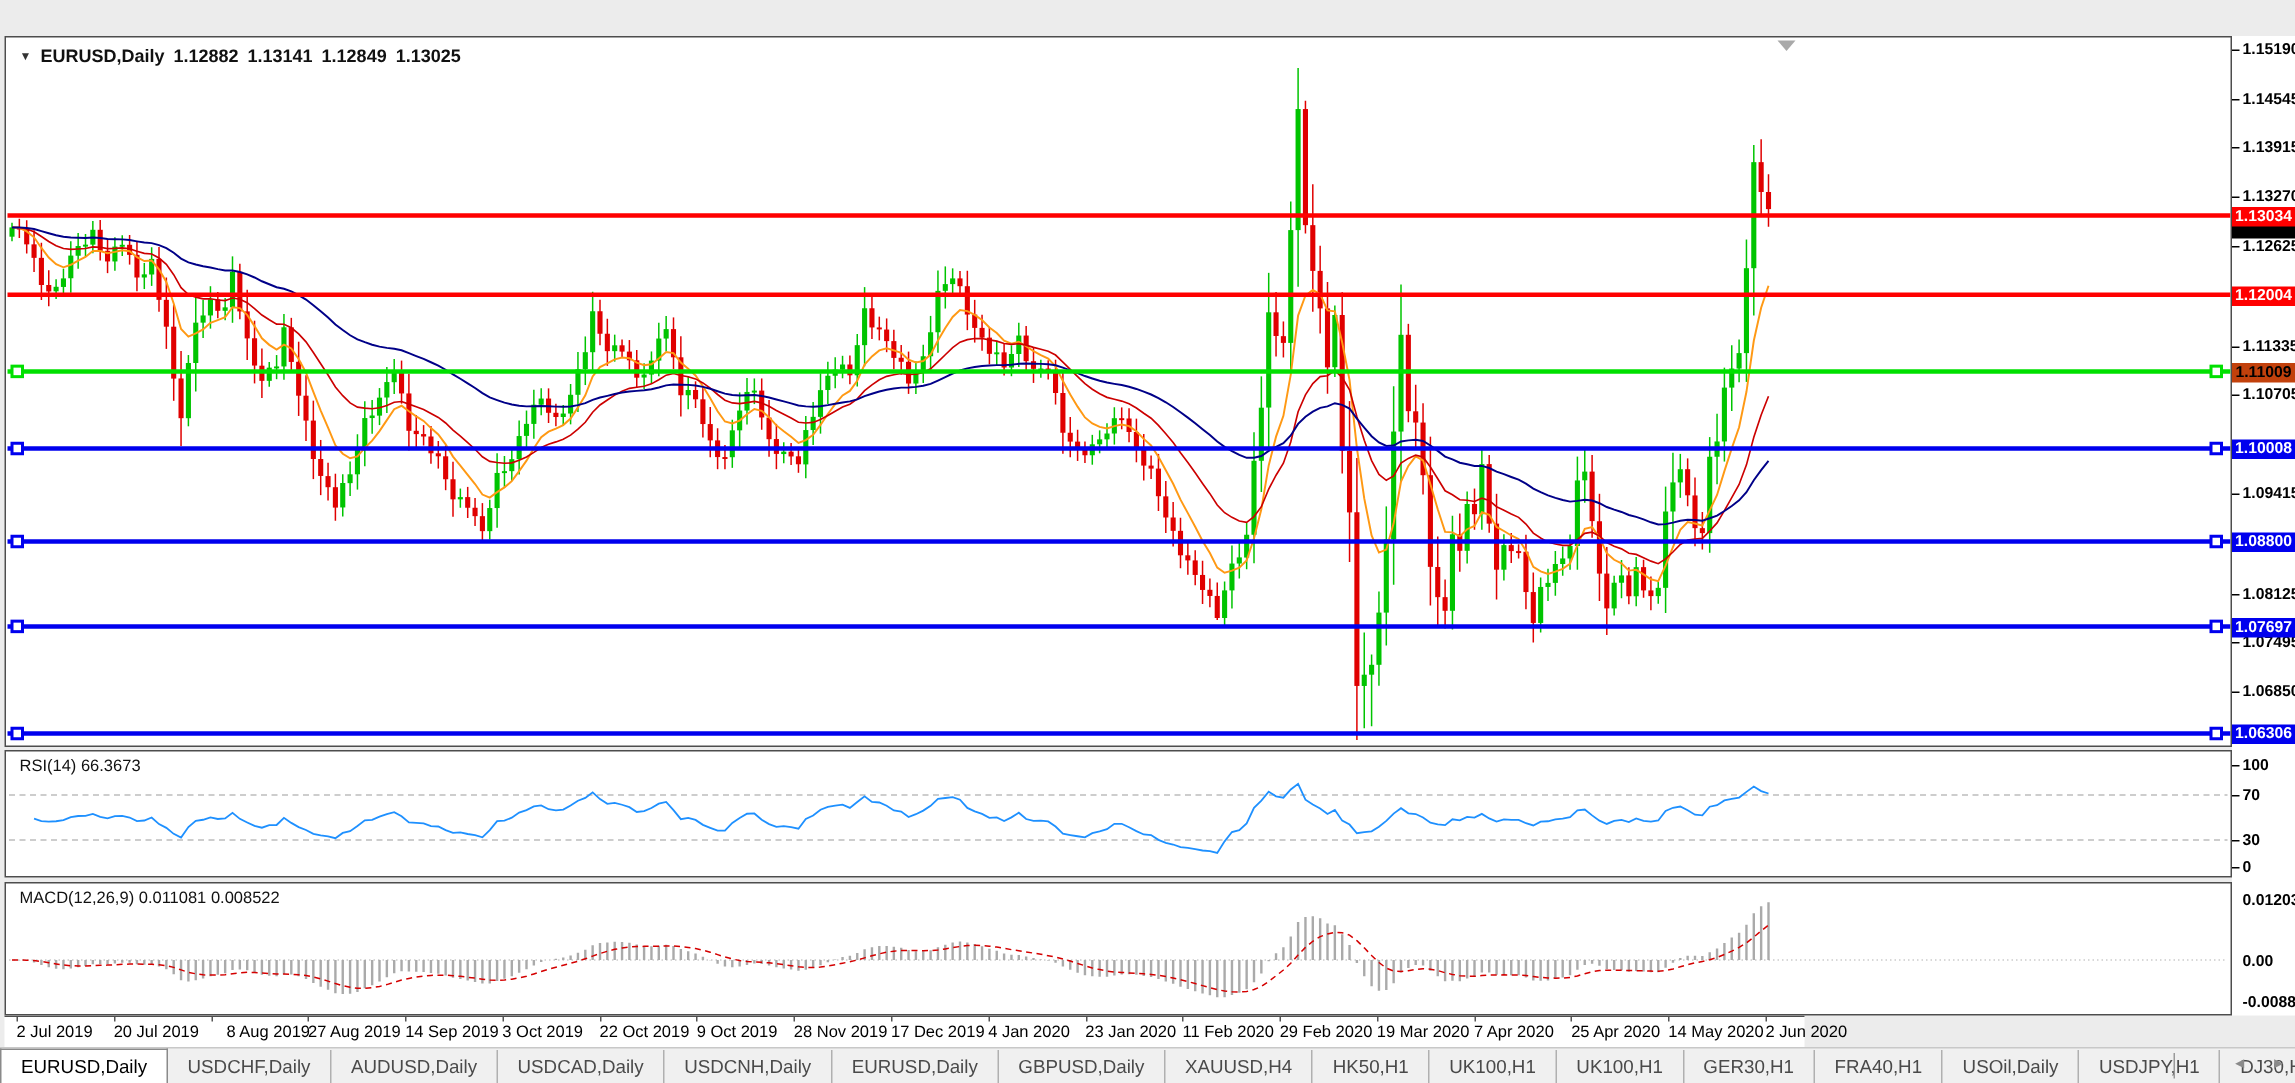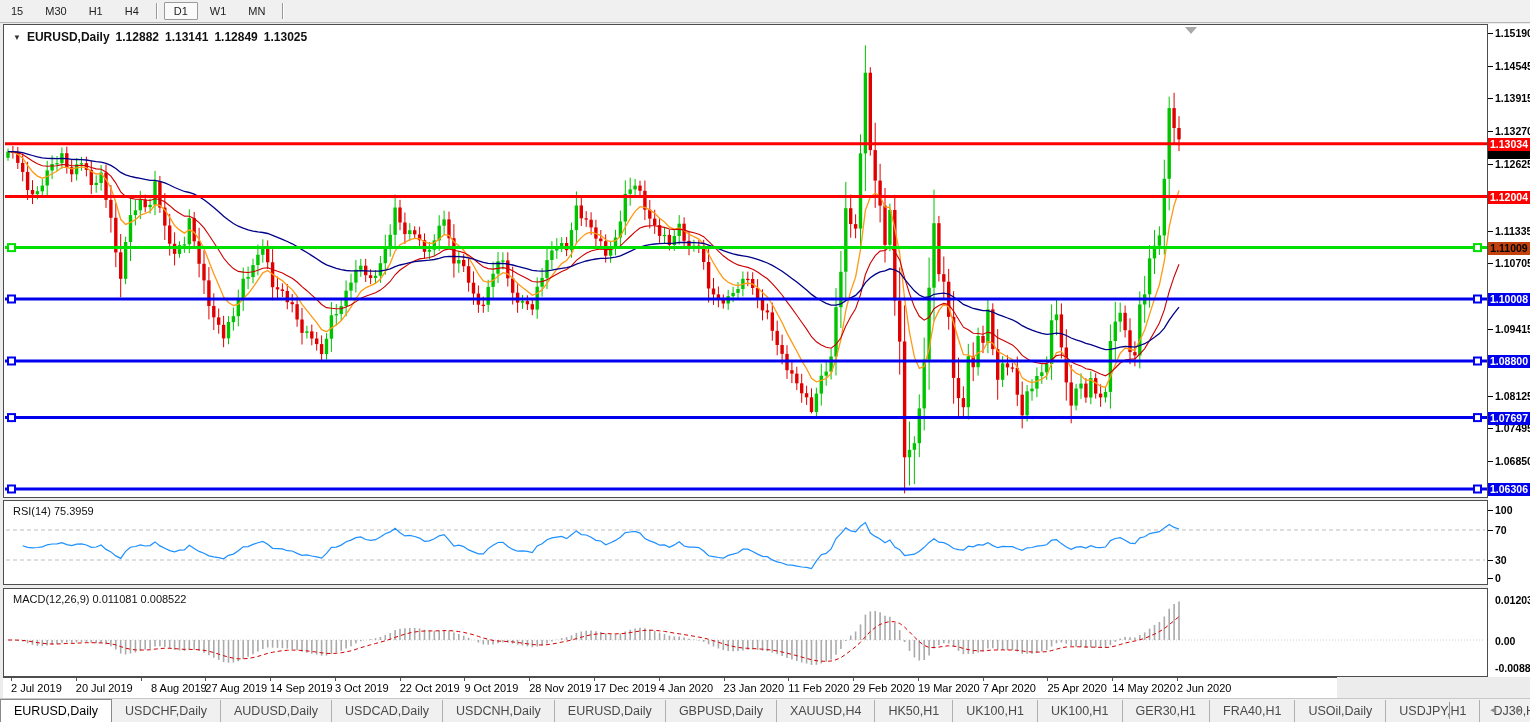--- a/index.html
+++ b/index.html
@@ -28,51 +28,40 @@
 
   
   #price-axis{position:absolute;left:1488px;top:24px;width:42px;height:653px;background:#fff;}
   .ax-tick{position:absolute;left:7px;font-size:10.5px;font-weight:bold;color:#000;white-space:nowrap;}
   .ax-dash{position:absolute;left:0;width:5px;height:1px;background:#000;}
   .ax-badge{position:absolute;left:0;width:42px;height:13px;font-size:10.5px;font-weight:bold;
     text-align:center;line-height:13px;white-space:nowrap;z-index:3;}
   #bid-badge{position:absolute;left:0;width:42px;height:12px;background:#000;z-index:2;}
 
   
-  #date-axis{position:absolute;left:3px;top:677px;width:1334px;height:20px;background:#fff;border-top:1px solid #4d4d4d;}
+  #date-axis{position:absolute;left:3px;top:677px;width:1200px;height:20px;background:#fff;border-top:1px solid #4d4d4d;}
   .date-label{position:absolute;top:4px;font-size:11px;color:#000;white-space:nowrap;}
   .date-tick{position:absolute;top:0;width:1px;height:3px;background:#555;}
 
   
   #tabbar{position:absolute;left:0;top:698px;width:1530px;height:24px;background:#f0f0f0;
     border-top:1px solid #c8c8c8;display:flex;align-items:flex-end;}
   .tab{font-size:12.5px;color:#4a4a4a;padding:3px 13px 4px 13px;border-right:1px solid #b0b0b0;
     height:16px;line-height:16px;cursor:default;white-space:nowrap;}
   .tab.active{background:#fff;color:#000;border:1px solid #8a8a8a;border-bottom:none;border-right:1px solid #8a8a8a;
     box-shadow:0 -1px 0 #fff inset;}
   #tab-scroll{position:absolute;right:6px;top:5px;display:flex;gap:16px;align-items:center;}
   #tab-scroll span{font-size:10px;color:#8a8a8a;}
   #tab-scroll-divider{position:absolute;right:80px;top:3px;width:1px;height:17px;background:#9a9a9a;}
 </style>
 </head>
 <body>
 
 <div id="app">
 
-  <div id="tf-toolbar">
-      <div class="tf-btn">15</div>
-      <div class="tf-btn">M30</div>
-      <div class="tf-btn">H1</div>
-      <div class="tf-btn">H4</div>
-      <div class="tf-sep"></div>
-      <div class="tf-btn active">D1</div>
-      <div class="tf-btn">W1</div>
-      <div class="tf-btn">MN</div>
-      <div class="tf-sep"></div>
-    </div>
 
   <div id="main-panel" class="panel">
     <div id="chart-title">
       <span class="tri">▼</span>
       <span>EURUSD,Daily</span>
       <span>1.12882</span>
       <span>1.13141</span>
       <span>1.12849</span>
       <span>1.13025</span>
     </div>
@@ -575,21 +564,21 @@
         <line x1="5" y1="417.6" x2="1487" y2="417.6" stroke="#0000ee" stroke-width="3"></line>
         <rect x="8" y="414.1" width="7" height="7" fill="#fff" stroke="#0000ee" stroke-width="2"></rect>
         <rect x="1474" y="414.1" width="7" height="7" fill="#fff" stroke="#0000ee" stroke-width="2"></rect>
         <line x1="5" y1="489.0" x2="1487" y2="489.0" stroke="#0000ee" stroke-width="3"></line>
         <rect x="8" y="485.5" width="7" height="7" fill="#fff" stroke="#0000ee" stroke-width="2"></rect>
         <rect x="1474" y="485.5" width="7" height="7" fill="#fff" stroke="#0000ee" stroke-width="2"></rect>
       </svg>
   </div>
 
   <div id="rsi-panel" class="panel">
-    <div class="panel-label">RSI(14) 75.3959</div>
+    <div class="panel-label">RSI(14) 66.3673</div>
     <svg id="rsi-svg" width="1483" height="83" viewBox="4 501 1483 83">
         <line x1="6" y1="530" x2="1485" y2="530" stroke="#bdbdbd" stroke-width="1" stroke-dasharray="4,3"></line>
         <line x1="6" y1="560" x2="1485" y2="560" stroke="#bdbdbd" stroke-width="1" stroke-dasharray="4,3"></line>
         <polyline points="22.7,545.8 27.6,547.4 32.5,547.8 37.4,547.5 42.3,546.8 47.2,544.8 52.1,544.0 57.0,543.9 61.9,542.6 66.8,544.6 71.7,545.6 76.6,544.1 81.5,543.9 86.4,545.0 91.3,547.4 96.2,547.0 101.1,545.0 106.0,549.4 110.9,551.9 115.8,555.9 120.7,558.4 125.6,551.4 130.5,547.2 135.4,546.5 140.3,544.9 145.2,546.0 150.1,545.6 155.0,541.9 159.9,545.9 164.8,548.3 169.7,550.6 174.6,551.8 179.5,550.1 184.4,550.0 189.3,545.2 194.2,548.6 199.1,551.4 204.0,553.3 208.9,555.9 213.8,556.9 218.7,557.6 223.6,558.8 228.5,555.3 233.4,554.1 238.3,550.7 243.2,546.9 248.1,546.6 253.0,544.4 257.9,542.7 262.8,541.4 267.7,544.2 272.6,548.3 277.5,548.6 282.4,548.9 287.3,550.7 292.2,551.0 297.1,553.4 302.0,555.3 306.9,554.9 311.8,556.0 316.7,556.8 321.6,558.2 326.5,553.4 331.4,547.4 336.3,547.1 341.2,545.1 346.1,541.7 351.0,540.1 355.9,537.6 360.8,536.9 365.7,539.5 370.6,540.3 375.5,539.7 380.4,537.0 385.3,533.8 390.2,531.9 395.1,528.2 400.0,532.7 404.9,535.9 409.8,535.3 414.7,536.5 419.6,538.1 424.5,541.3 429.4,540.8 434.3,538.7 439.2,535.8 444.1,534.6 449.0,540.1 453.9,546.1 458.8,545.2 463.7,546.6 468.6,549.9 473.5,551.9 478.4,553.8 483.3,553.8 488.2,548.6 493.1,545.3 498.0,542.5 502.9,542.3 507.8,546.5 512.7,549.4 517.6,551.2 522.5,550.8 527.4,551.4 532.3,552.5 537.2,545.9 542.1,543.7 547.0,539.8 551.9,537.9 556.8,537.1 561.7,536.4 566.6,538.6 571.5,534.7 576.4,530.9 581.3,534.6 586.2,535.0 591.1,537.2 595.9,540.3 600.8,541.0 605.7,544.7 610.6,542.8 615.5,540.4 620.4,537.2 625.3,532.6 630.2,532.0 635.1,531.4 640.0,533.1 644.9,538.6 649.8,540.9 654.7,542.6 659.6,545.2 664.5,544.9 669.4,547.3 674.3,544.9 679.2,541.8 684.1,546.0 689.0,547.2 693.9,547.1 698.8,547.6 703.7,551.0 708.6,555.8 713.5,556.7 718.4,557.5 723.3,558.2 728.2,555.4 733.1,554.2 738.0,552.8 742.9,549.2 747.8,549.2 752.7,551.5 757.6,554.1 762.5,556.3 767.4,556.7 772.3,559.9 777.2,561.9 782.1,563.0 787.0,564.8 791.9,565.2 796.8,566.1 801.7,567.0 806.6,567.4 811.5,568.6 816.4,560.9 821.3,554.7 826.2,553.4 831.1,548.9 836.0,538.5 840.9,533.7 845.8,527.8 850.7,530.9 855.6,531.8 860.5,526.3 865.4,522.6 870.3,533.1 875.2,536.4 880.1,539.0 885.0,542.7 889.9,540.0 894.8,547.1 899.7,549.7 904.6,555.5 909.5,554.8 914.4,554.2 919.3,551.2 924.2,547.3 929.1,542.4 934.0,538.8 938.9,542.2 943.8,542.7 948.7,545.0 953.6,548.5 958.5,549.6 963.4,550.1 968.3,546.2 973.2,546.9 978.1,544.6 983.0,545.1 987.9,542.6 992.8,545.6 997.7,547.7 1002.6,546.3 1007.5,546.6 1012.4,546.6 1017.3,548.8 1022.2,550.3 1027.1,547.8 1032.0,547.5 1036.9,546.2 1041.8,545.7 1046.7,544.8 1051.6,540.2 1056.5,539.7 1061.4,543.6 1066.3,547.1 1071.2,549.3 1076.1,547.2 1081.0,546.6 1085.9,548.1 1090.8,545.6 1095.7,547.3 1100.6,547.7 1105.5,547.0 1110.4,540.6 1115.3,538.5 1120.2,537.7 1125.1,540.2 1130.0,543.1 1134.9,543.6 1139.8,537.8 1144.7,536.8 1149.6,533.6 1154.5,532.6 1159.4,531.7 1164.3,527.9 1169.2,524.4 1174.1,527.4 1179.0,529.0" fill="none" stroke="#1e90ff" stroke-width="1.2"></polyline>
       </svg>
   </div>
 
   <div id="macd-panel" class="panel">
     <div class="panel-label">MACD(12,26,9) 0.011081 0.008522</div>
     <svg id="macd-svg" width="1483" height="87" viewBox="4 589 1483 87">

